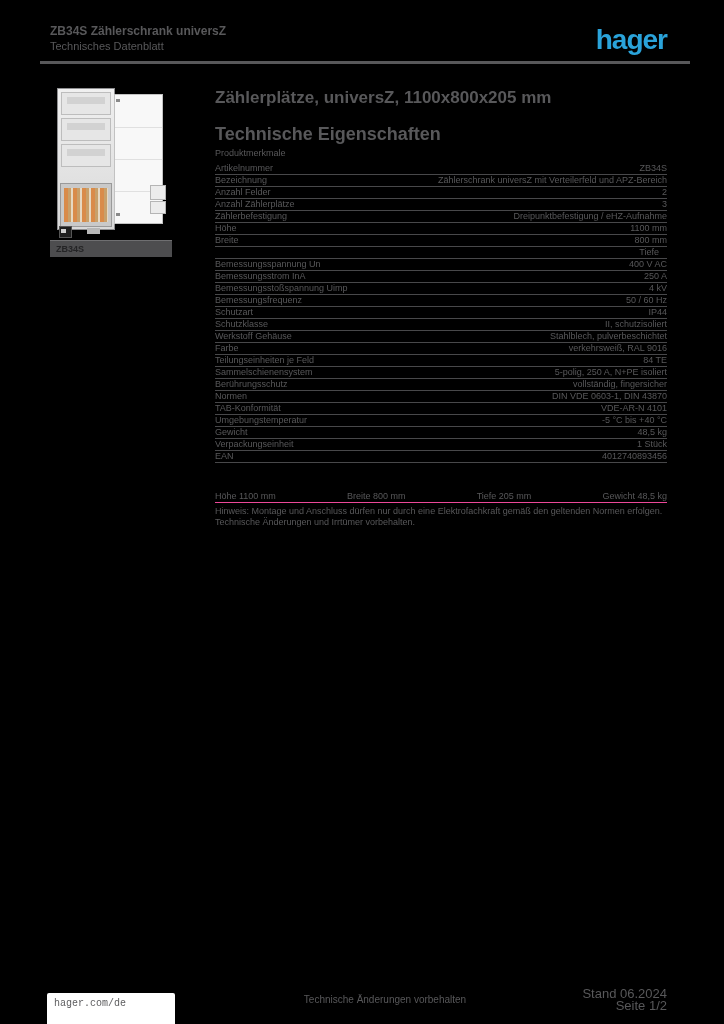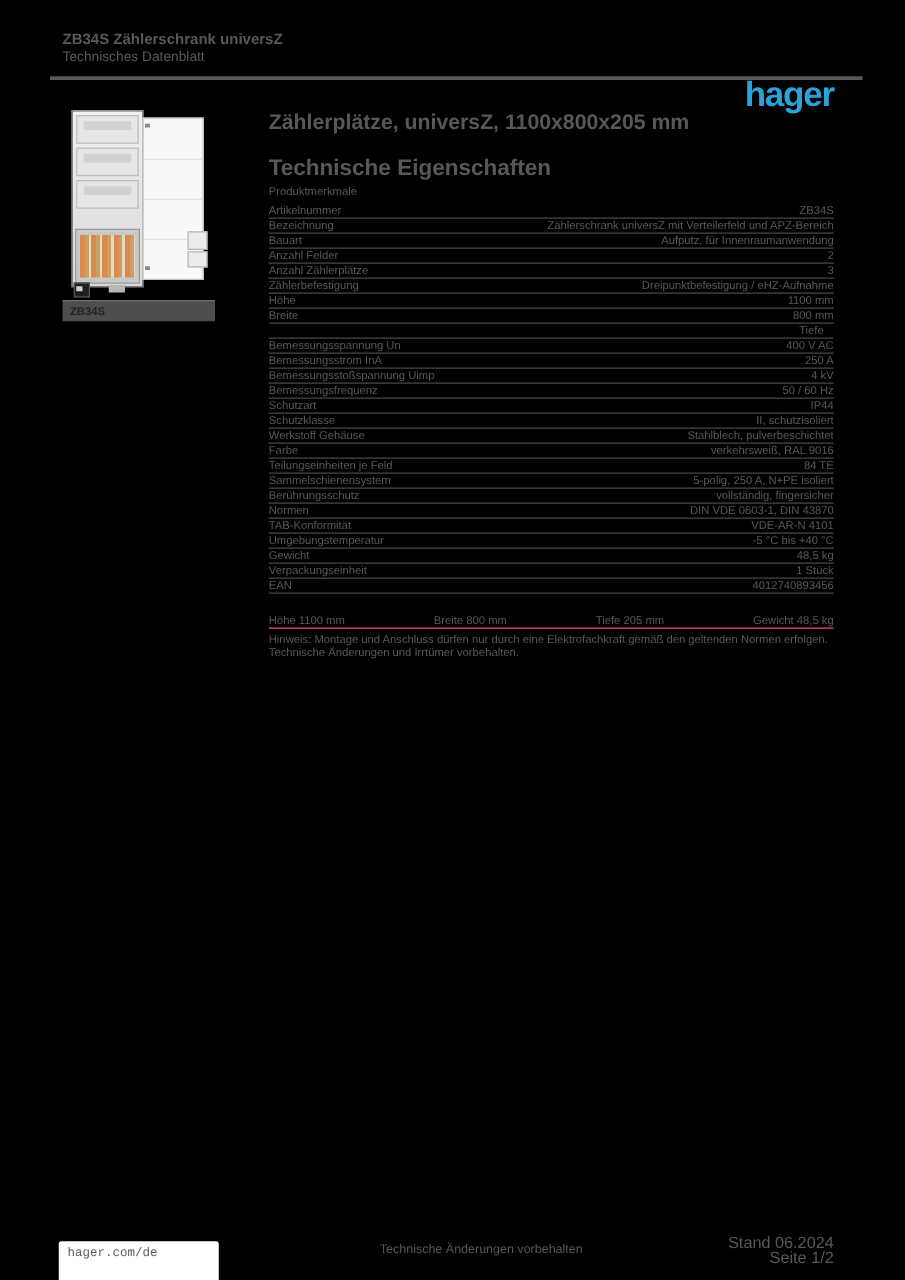--- a/index.html
+++ b/index.html
@@ -2,21 +2,21 @@
 <html><head>
 <meta charset="utf-8">
 <style>
   html,body{margin:0;padding:0;background:#000;}
   #page{position:relative;width:724px;height:1024px;background:#000;overflow:hidden;
         font-family:"Liberation Sans",sans-serif;color:#58585a;}
   
   .hdr-line1{position:absolute;left:50px;top:24px;font-size:12px;font-weight:bold;color:#58585a;}
   .hdr-line2{position:absolute;left:50px;top:40px;font-size:11px;color:#58585a;}
   .logo{position:absolute;right:57px;top:24px;font-size:28px;font-weight:bold;
-        letter-spacing:-1px;color:#2aa3da;margin-top:36px;}
+        letter-spacing:-1px;color:#2aa3da;}
   .hdr-rule{position:absolute;left:40px;top:61px;width:650px;height:3px;background:#58585a;}
   
   .photo{position:absolute;left:57px;top:88px;width:108px;height:148px;}
   .cab-left{position:absolute;left:0;top:0;width:56px;height:140px;
             background:linear-gradient(#f0f0f0,#d9d9d9);border:1px solid #8f8f91;}
   .mod-row{height:21px;margin:3px 3px 0 3px;background:#e6e6e6;border:1px solid #bdbdbd;}
   .mod-row .slot{height:7px;margin:4px 5px;background:#d2d2d2;}
   .term-area{position:absolute;left:2px;bottom:2px;width:50px;height:42px;background:#c9c9c9;
              border:1px solid #9a9a9a;overflow:hidden;}
   .term-grid{position:absolute;left:3px;top:4px;width:44px;height:34px;
@@ -105,24 +105,20 @@
       <div class="spec-row">
         <span class="spec-label">Artikelnummer</span>
         <span class="spec-value">ZB34S</span>
       </div>
 
       <div class="spec-row">
         <span class="spec-label">Bezeichnung</span>
         <span class="spec-value">Zählerschrank universZ mit Verteilerfeld und APZ-Bereich</span>
       </div>
 
-      <div class="spec-row">
-        <span class="spec-label">Bauart</span>
-        <span class="spec-value">Aufputz, für Innenraumanwendung</span>
-      </div>
 
       <div class="spec-row">
         <span class="spec-label">Anzahl Felder</span>
         <span class="spec-value">2</span>
       </div>
 
       <div class="spec-row">
         <span class="spec-label">Anzahl Zählerplätze</span>
         <span class="spec-value">3</span>
       </div>

